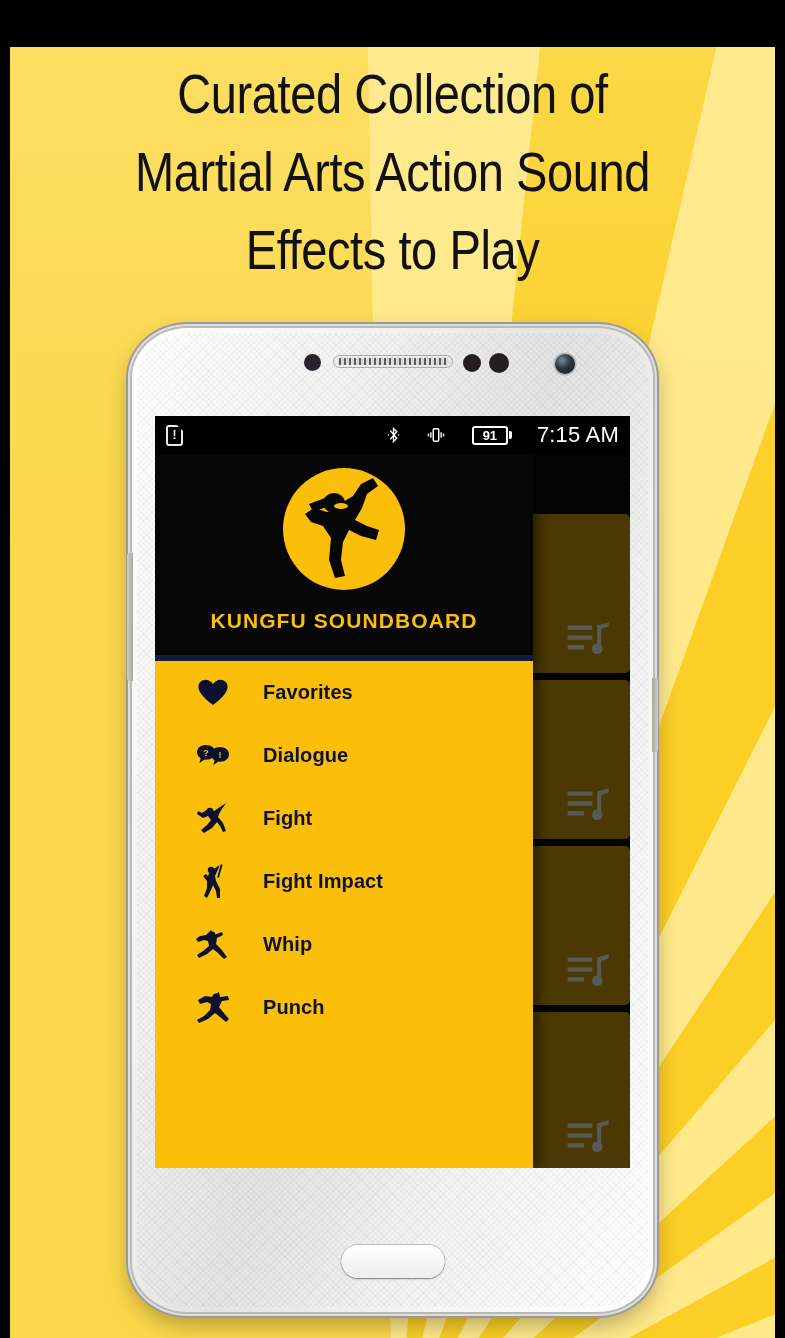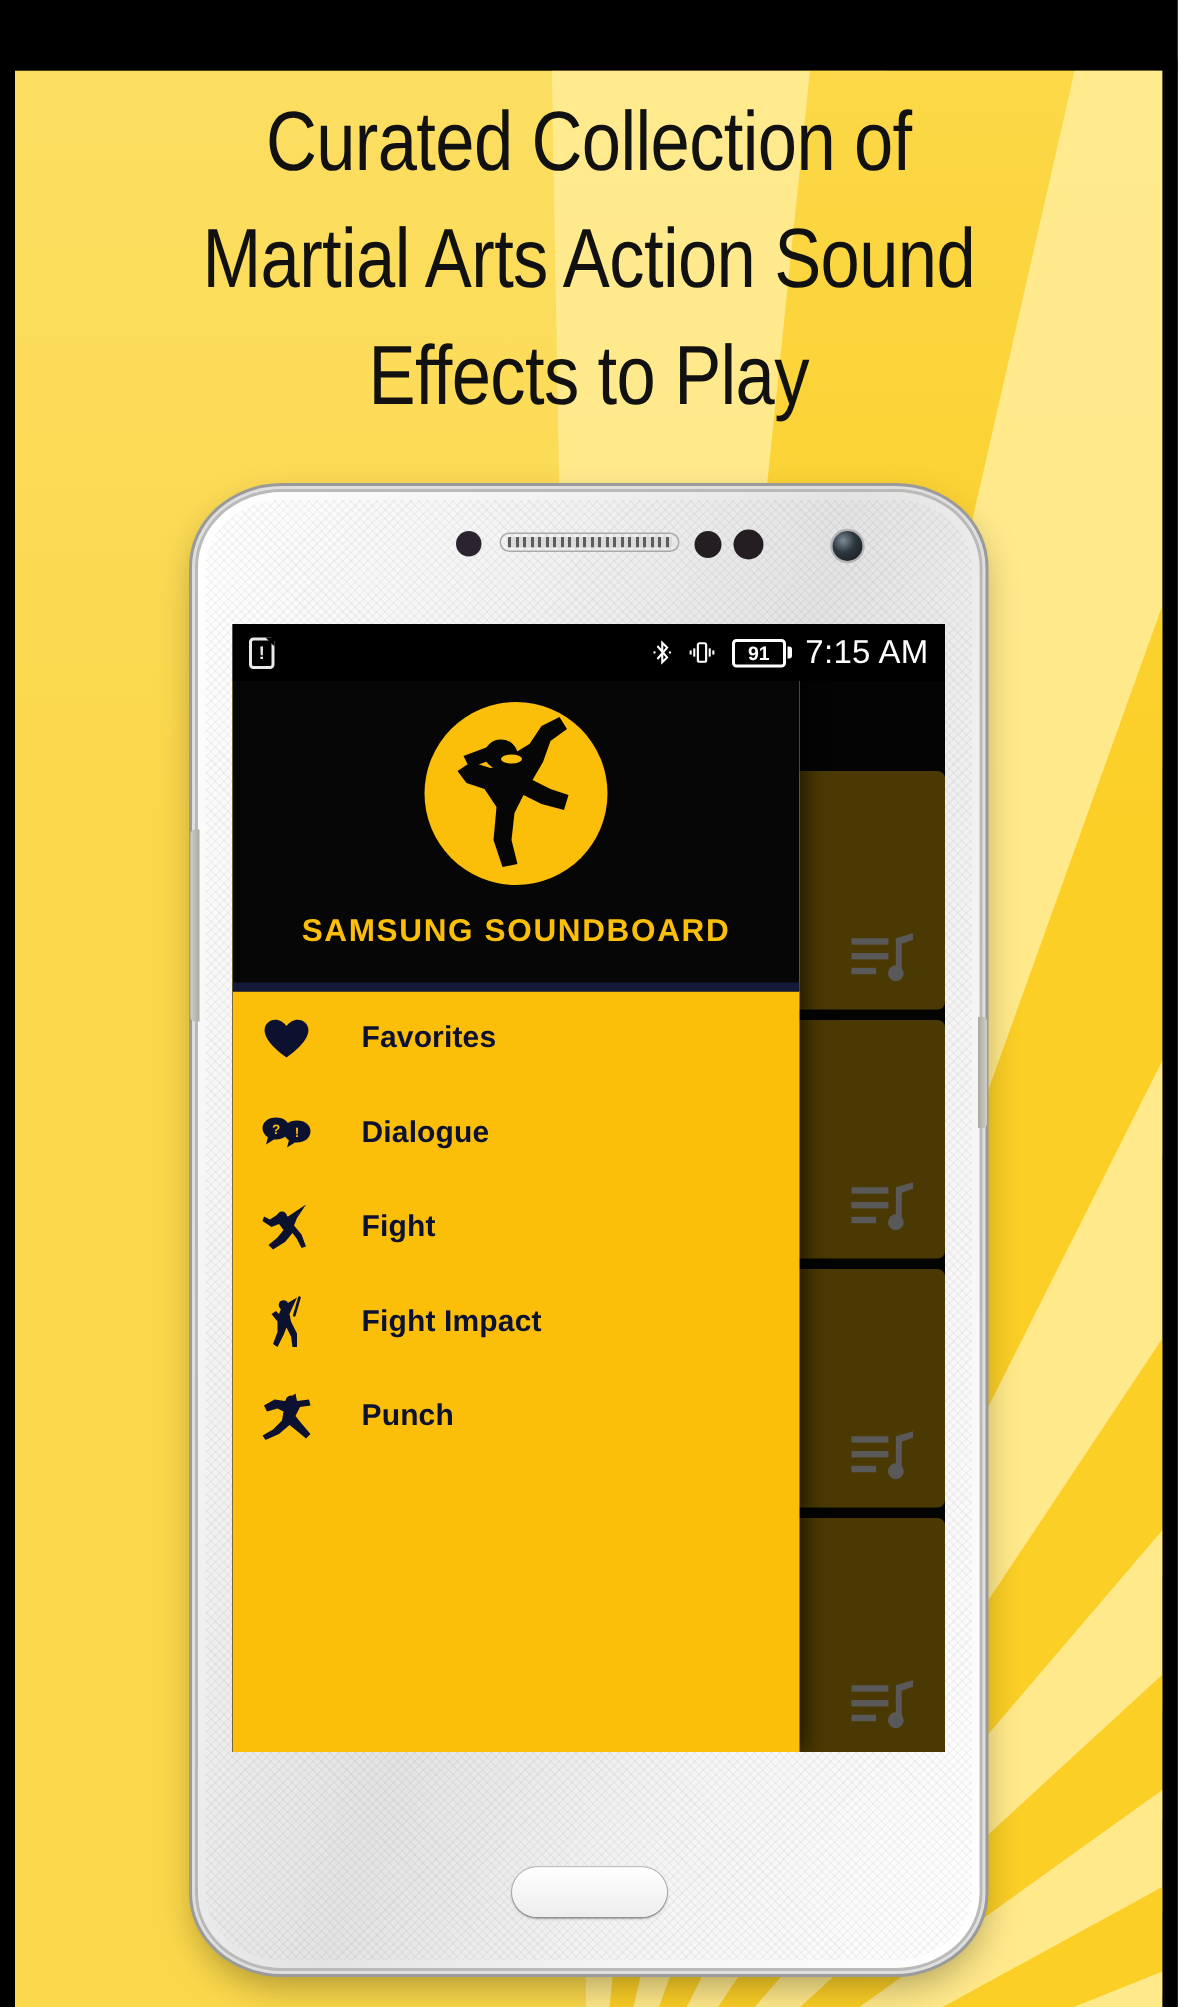--- a/index.html
+++ b/index.html
@@ -124,21 +124,21 @@
   }
   #simWarn {
     width:17px; height:21px; border:2px solid #e9e9e9; border-radius:3px;
     position:relative; display:flex; align-items:center; justify-content:center;
     font-size:12px; font-weight:700; color:#e9e9e9; line-height:1;
   }
   #simWarn::after{
     content:""; position:absolute; right:-2px; top:-2px;
     border-top:6px solid #000; border-left:6px solid transparent;
   }
-  #statusRight { margin-left:auto; display:flex; align-items:center; gap:9px; }
+  #statusRight { margin-left:auto; display:flex; align-items:center; gap:25px; }
   #btIcon { width:13px; height:20px; }
   #vibIcon { width:22px; height:18px; }
   #battWrap {
     display:flex; align-items:center;
   }
   #battBox {
     border:2px solid #fff; border-radius:3px; height:19px; min-width:36px;
     display:flex; align-items:center; justify-content:center;
     font-size:13px; font-weight:700; letter-spacing:0; padding:0 2px; color:#fff;
   }
@@ -187,21 +187,21 @@
   }
   #logoFighter { position:absolute; left:50%; top:14px; transform:translateX(-50%); width:122px; height:122px; }
   #drawerTitle {
     position:absolute; left:0; right:0; bottom:22px; text-align:center;
     color:#FBBE09; font-size:21px; font-weight:700; letter-spacing:1.1px;
     font-family:"Liberation Sans", sans-serif;
   }
   #menu { position:relative; width:100%; }
   .menu-item {
     position:relative; display:flex; align-items:center;
-    height:63px; padding-left:14px;text-align:right;
+    height:63px; padding-left:36px;text-align:right;
   }
   .menu-icon {
     width:44px; height:40px; flex:0 0 44px;
     display:flex; align-items:center; justify-content:center;
     color:#0d1130;
   }
   .menu-icon svg { display:block; }
   .menu-label {
     margin-left:28px; font-size:20px; font-weight:700;
     color:#0d1130; font-family:"Liberation Sans", sans-serif;
@@ -379,21 +379,21 @@
       <div id="drawer">
 
         <div id="drawerHeader">
           <div id="logoCircle"></div>
           <svg id="logoFighter" viewBox="0 0 122 122">
             <path fill="#060606" d="M78 16 L90 10 L95 18 L84 26 L79 40 L72 52 L84 58 L96 62 L93 72 L78 68 L66 62 L60 74 L58 92 L62 108 L52 110 L46 92 L48 70 L40 58 L28 54 L22 46 L31 40 L44 44 L53 42 L60 34 L70 28 Z"></path>
             <ellipse cx="51" cy="35" rx="11" ry="10" fill="#060606"></ellipse>
             <path fill="#060606" d="M26 36 L42 30 L46 38 L30 44 Z"></path>
             <ellipse cx="58" cy="38" rx="7" ry="3" fill="#FBBE09"></ellipse>
           </svg>
-          <div id="drawerTitle">SAMSUNG SOUNDBOARD</div>
+          <div id="drawerTitle">KUNGFU SOUNDBOARD</div>
         </div>
 
         <div id="menu">
 
           <div class="menu-item">
             <span class="menu-icon">
               <svg width="32" height="29" viewBox="0 0 32 28">
                   <path d="M16 26.5 C3.5 17.6 1.4 11.4 1.4 8.3 C1.4 4.2 4.7 1.3 8.5 1.3 C11.5 1.3 14.2 3 16 5.5 C17.8 3 20.5 1.3 23.5 1.3 C27.3 1.3 30.6 4.2 30.6 8.3 C30.6 11.4 28.5 17.6 16 26.5 Z" fill="#0d1130"></path>
                 </svg>
             </span>
@@ -427,20 +427,29 @@
             <span class="menu-icon">
               <svg width="30" height="36" viewBox="0 0 30 36">
                 <path fill="#0d1130" d="M22 1 L12 7 L10 12 L8 10 L5 12 L9 17 L9 24 L6 32 L9 34 L13 26 L15 21 L18 27 L19 34 L22 34 L22 25 L18 17 L17 12 Z"></path>
                 <circle cx="13" cy="6" r="3.2" fill="#0d1130"></circle>
                 <rect x="21" y="0" width="1.8" height="14" rx="0.8" fill="#0d1130" transform="rotate(16 22 7)"></rect>
               </svg>
             </span>
             <span class="menu-label">Fight Impact</span>
           </div>
 
+          <div class="menu-item">
+            <span class="menu-icon">
+              <svg width="36" height="32" viewBox="0 0 36 32">
+                <path fill="#0d1130" d="M16 1 L11 6 L5 7 L1 10 L3 13 L9 11 L13 12 L14 17 L8 22 L2 26 L4 29 L12 25 L18 20 L23 24 L29 30 L32 28 L26 20 L21 15 L22 9 L28 6 L27 3 L19 6 Z"></path>
+                <circle cx="17" cy="6" r="3.4" fill="#0d1130"></circle>
+              </svg>
+            </span>
+            <span class="menu-label">Whip</span>
+          </div>
 
           <div class="menu-item">
             <span class="menu-icon">
               <svg width="36" height="34" viewBox="0 0 36 34">
                 <path fill="#0d1130" d="M24 1 L17 6 L10 5 L3 9 L5 13 L12 11 L16 13 L15 19 L9 25 L2 29 L4 32 L13 28 L20 22 L25 26 L31 31 L34 28 L28 21 L24 16 L27 10 L34 9 L33 5 L25 6 Z"></path>
                 <circle cx="21" cy="6" r="3.6" fill="#0d1130"></circle>
               </svg>
             </span>
             <span class="menu-label">Punch</span>
           </div>

